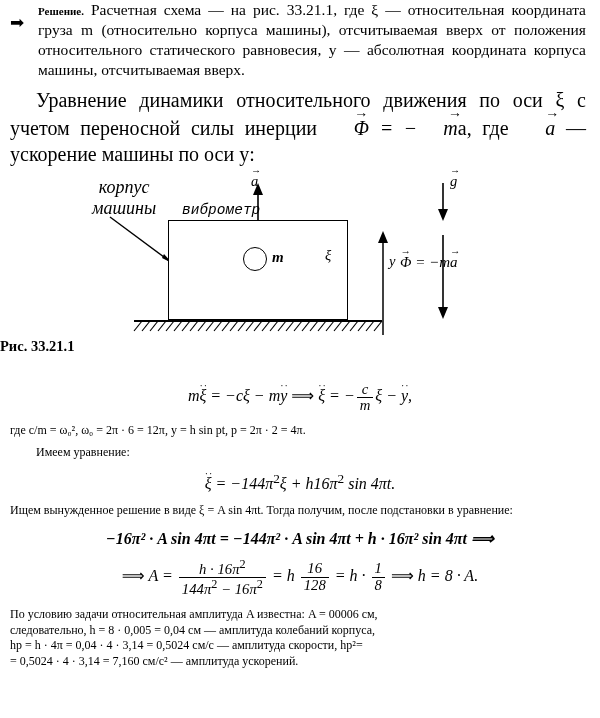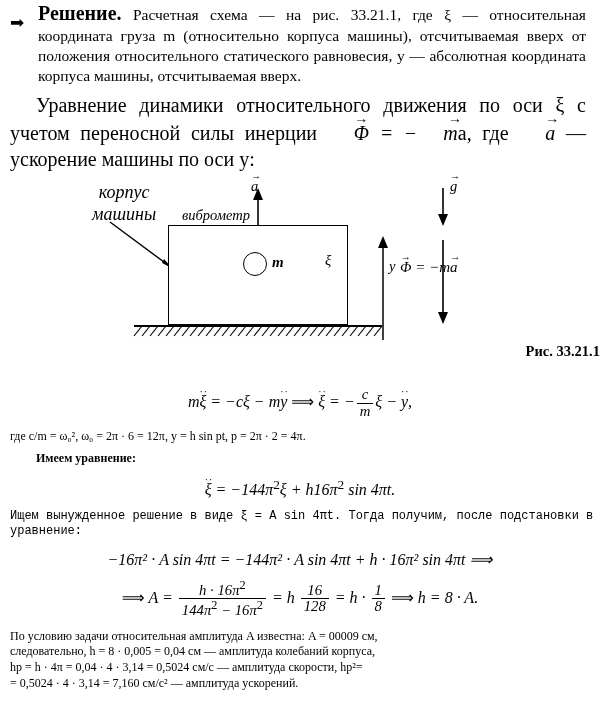--- a/index.html
+++ b/index.html
@@ -32,21 +32,21 @@
   .arrow-head {
     position: absolute;
     left: 10px;
     top: 12px;
     font-size: 17px;
     color: #000;
     font-family: "DejaVu Sans", sans-serif;
   }
   .solution-title {
     font-weight: bold;
-    font-size: 20px;
+    font-size: 11px;
   }
 
   
   .first-block {
     margin-left: 38px;
     margin-right: 14px;
     font-size: 15.5px;
     line-height: 1.30;
     text-align: justify;
   }
@@ -66,20 +66,21 @@
     height: 98px;
     border: 1.6px solid #000;
     background: #fff;
   }
   .vibro-label {
     position: absolute;
     left: 182px;
     top: 27px;
     font-size: 14.5px;
     font-style: italic;
+    font-family: Liberation Mono, monospace;
   }
   .korpus-label {
     position: absolute;
     left: 92px;
     top: 2px;
     font-size: 18px;
     font-style: italic;
     text-align: center;
     line-height: 1.18;
   }
@@ -99,21 +100,21 @@
     top: 74px;
     font-size: 15px;
     font-style: italic;
     font-weight: bold;
   }
   .fig-caption {
     position: absolute;
     left: 0;
     top: 163px;
     width: 600px;
-    text-align: right;
+    text-align: left;
     font-weight: bold;
     font-size: 14.5px;
   }
   .lbl {
     position: absolute;
     font-size: 14.5px;
     font-style: italic;
   }
 
   
@@ -286,40 +287,40 @@
   <div class="eq" style="margin-top:12px;">
     <span class="nowrap">
       m<span class="ddot-wrap"><span class="dots">··</span>ξ</span> = −cξ − m<span class="ddot-wrap"><span class="dots">··</span>y</span>
       <span class="up">⟹</span>
       <span class="ddot-wrap"><span class="dots">··</span>ξ</span> = −<span class="frac"><span class="num">c</span><span class="den">m</span></span>ξ − <span class="ddot-wrap"><span class="dots">··</span>y</span>,
     </span>
   </div>
 
   <div class="eq-left">где c/m = ω₀², ω₀ = 2π · 6 = 12π, y = h sin pt, p = 2π · 2 = 4π.</div>
 
-  <div class="eq-left indent" style="margin-top:6px;font-weight:bold;">Имеем уравнение:</div>
+  <div class="eq-left indent" style="margin-top:6px;">Имеем уравнение:</div>
 
   <div class="eq" style="margin-top:10px;">
     <span class="nowrap"><span class="ddot-wrap"><span class="dots">··</span>ξ</span> = −144π<sup>2</sup>ξ + h16π<sup>2</sup> sin 4πt.</span>
   </div>
 
-  <div class="eq-left" style="margin-top:6px; font-style:normal;font-family:Liberation Mono, monospace;">Ищем вынужденное решение в виде ξ = A sin 4πt. Тогда получим, после подстановки в уравнение:</div>
-
-  <div class="eq" style="margin-top:10px;">−16π² · A sin 4πt = −144π² · A sin 4πt + h · 16π² sin 4πt ⟹</div>
+  <div class="eq-left" style="margin-top:6px; font-style:normal;">Ищем вынужденное решение в виде ξ = A sin 4πt. Тогда получим, после подстановки в уравнение:</div>
+
+  <div class="eq" style="margin-top:10px;font-weight:bold;">−16π² · A sin 4πt = −144π² · A sin 4πt + h · 16π² sin 4πt ⟹</div>
 
   <div class="eq" style="margin-top:4px;">
     <span class="nowrap">
       <span class="up">⟹</span> A =
       <span class="frac"><span class="num">h · 16π<sup>2</sup></span><span class="den">144π<sup>2</sup> − 16π<sup>2</sup></span></span>
       = h <span class="frac"><span class="num">16</span><span class="den">128</span></span>
       = h · <span class="frac"><span class="num">1</span><span class="den">8</span></span>
       <span class="up">⟹</span> h = 8 · A.
     </span>
   </div>
 
   <div class="eq-left" style="margin-top:8px; font-style:normal;">
-    <div>По условию задачи относительная амплитуда A известна: A = 00009 см,</div>
+    <div>По условию задачи относительная амплитуда A известна: A = 00006 см,</div>
     <div>следовательно, h = 8 · 0,005 = 0,04 см — амплитуда колебаний корпуса,</div>
     <div>hp = h · 4π = 0,04 · 4 · 3,14 = 0,5024 см/с — амплитуда скорости, hp²=</div>
     <div>= 0,5024 · 4 · 3,14 = 7,160 см/с² — амплитуда ускорений.</div>
   </div>
 
 </div>
 
 </body></html>

